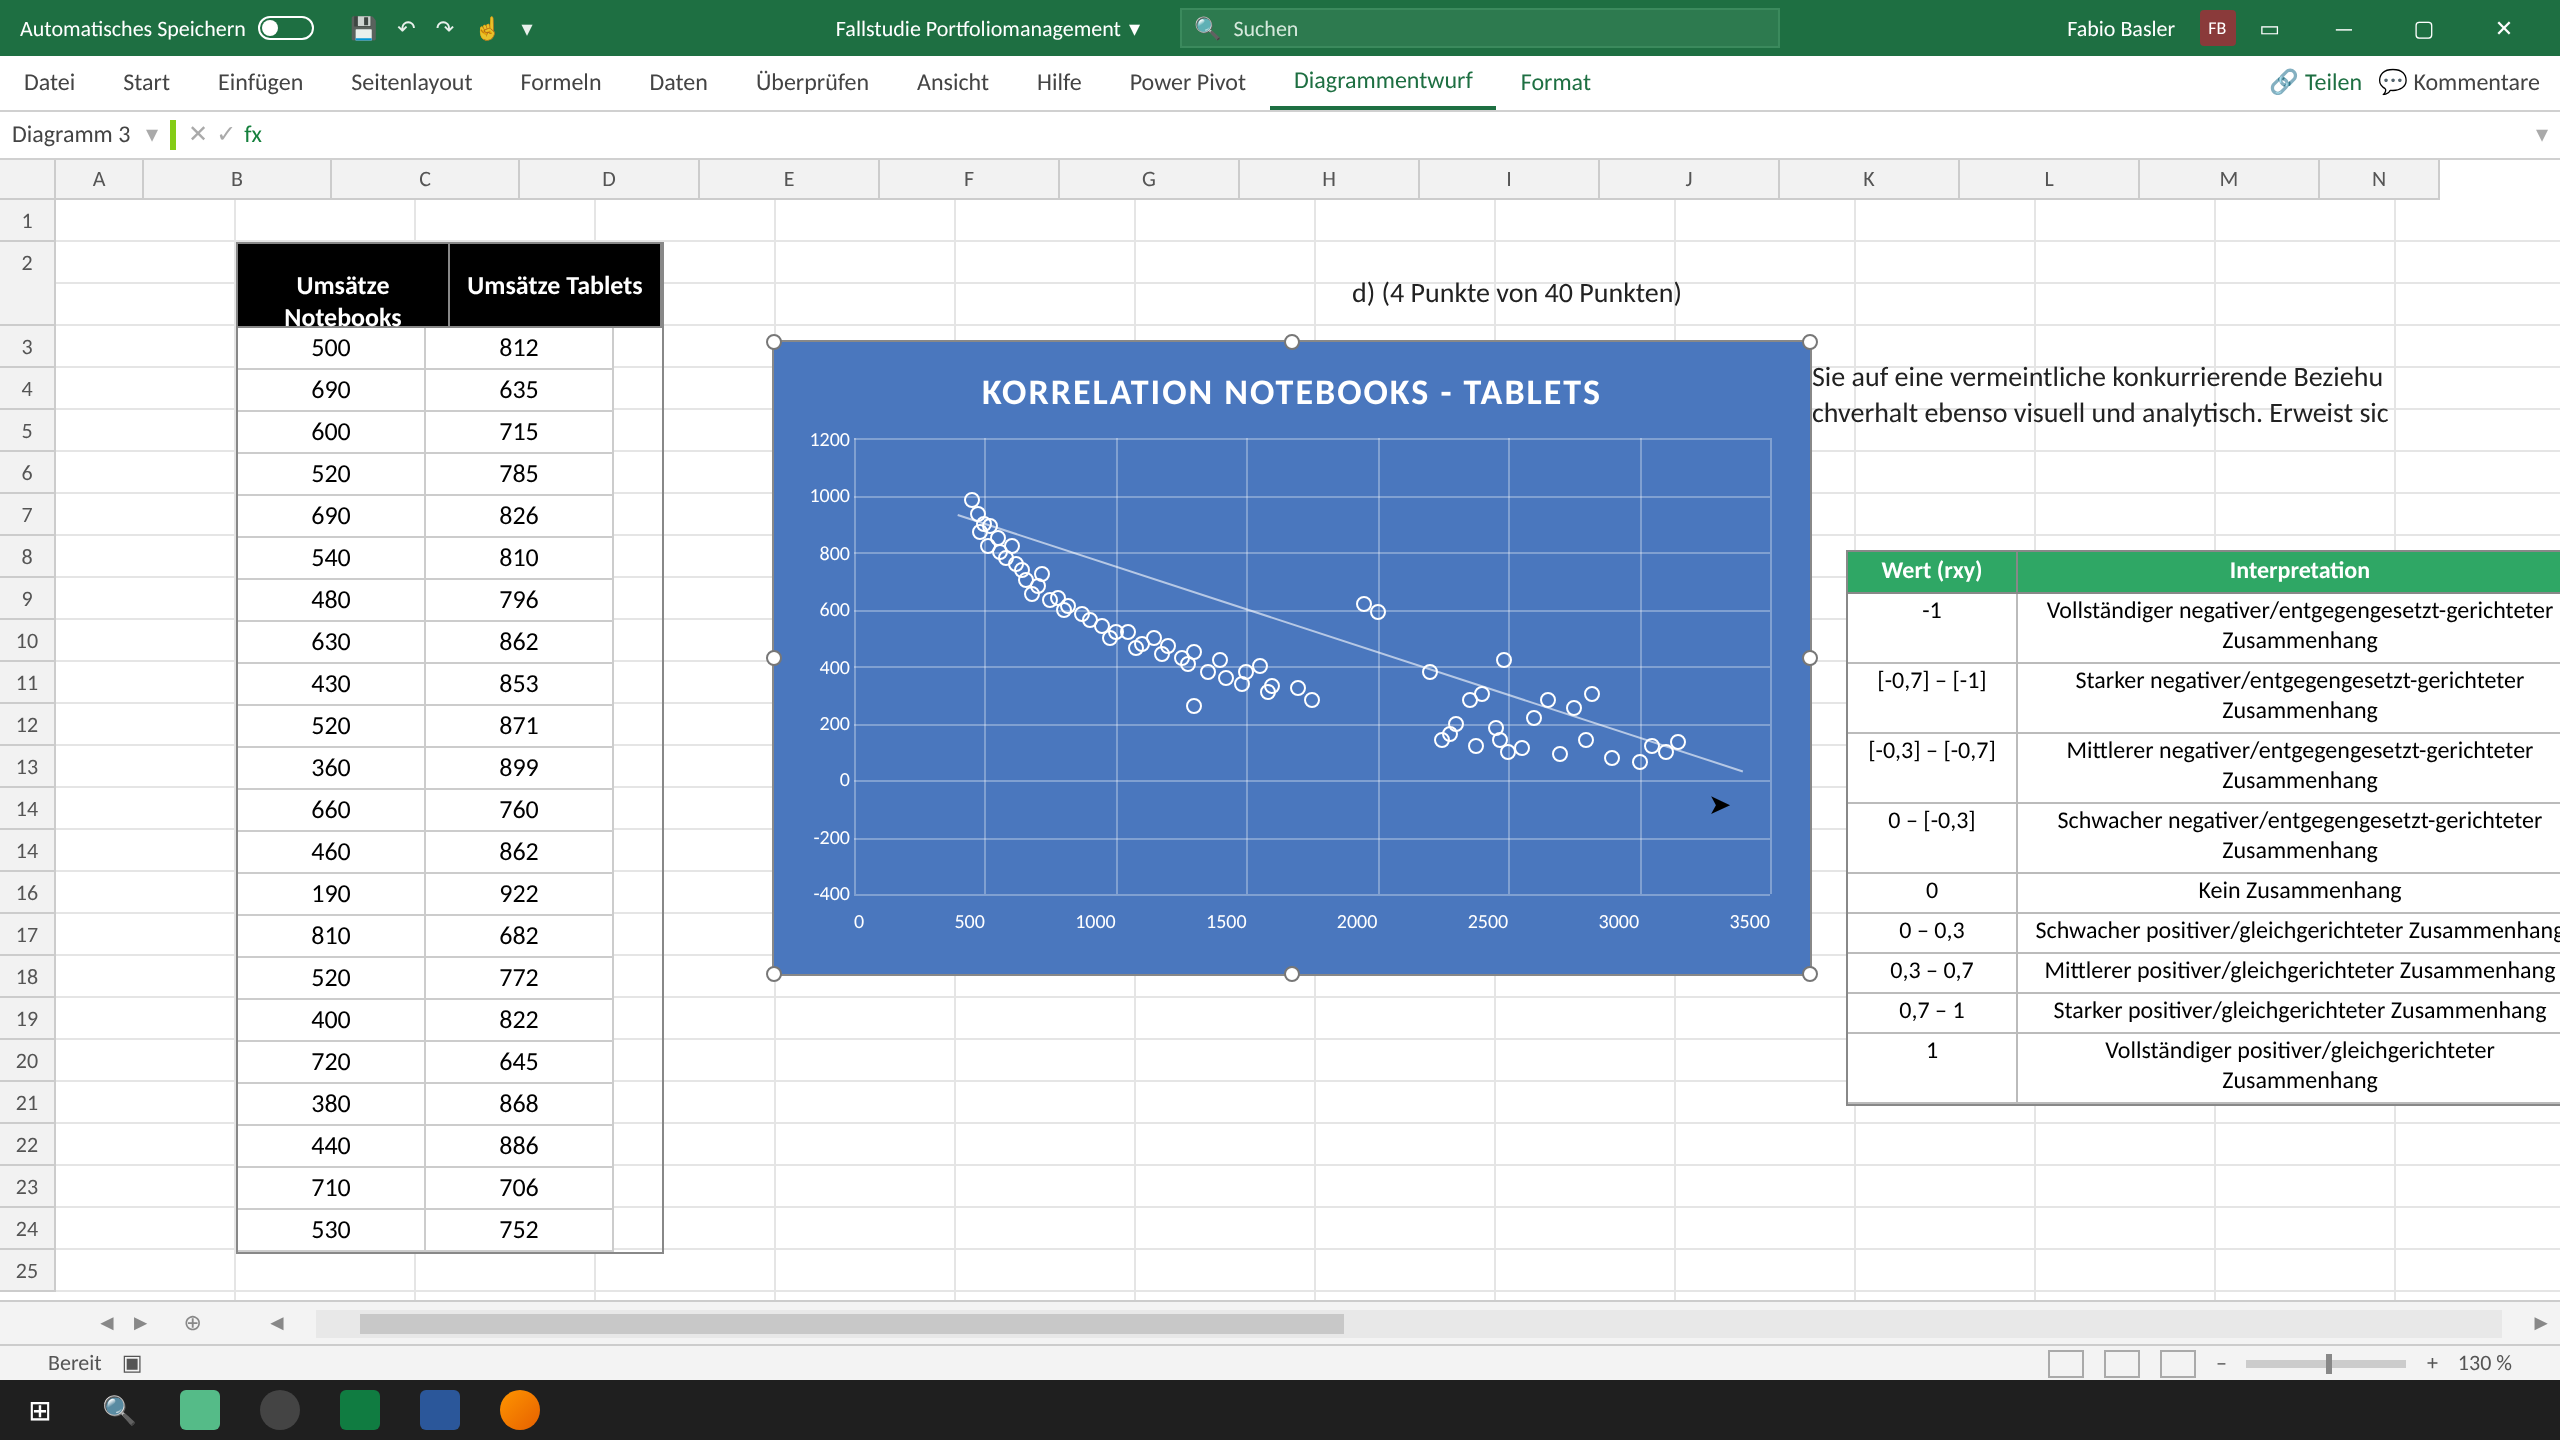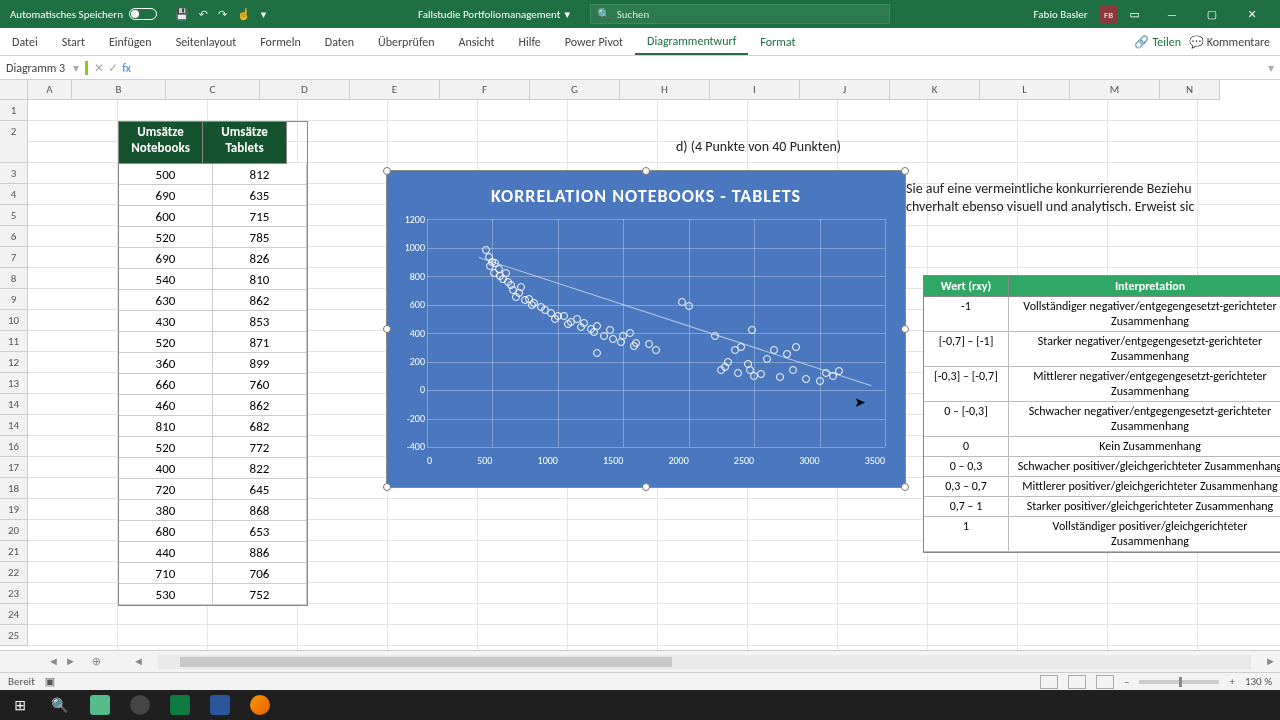--- a/index.html
+++ b/index.html
@@ -25,37 +25,37 @@
 .ribbon-tabs .tab { padding: 0 12px; height:100%; display:flex; align-items:center; color:#444; }
 .ribbon-tabs .tab.contextual { color:#1e6f42; }
 .ribbon-tabs .tab.active { border-bottom:2px solid #1e6f42; color:#1e6f42; }
 .ribbon-tabs .right-actions { margin-left:auto; display:flex; gap:8px; padding-right:10px; color:#444; }
 .ribbon-tabs .right-actions .share { color:#1e6f42; }
 
 
 .formula-bar { height: 24px; background:#fff; border-bottom:1px solid #d0d0d0; display:flex; align-items:center; font-size:12px; }
 .namebox { width:88px; border-right:3px solid #84cc16; padding:0 6px; color:#444; display:flex; align-items:center; justify-content:space-between; }
 .fx-controls { display:flex; align-items:center; gap:4px; padding:0 6px; color:#888; }
-.fx-controls .fx { color:#3b82f6; }
+.fx-controls .fx { color:#15803d; }
 .fx-input { flex:1; background:#fff; color:#444; padding:0 6px; }
 
 
 .workspace { position:relative; height: calc(720px - 28px - 28px - 24px - 22px - 18px - 30px); background:#fff; overflow:hidden; }
 .col-headers { position:absolute; top:0; left:0; right:0; height:20px; display:flex; }
 .corner { width:28px; height:20px; background:#f2f2f2; border-right:1px solid #ccc; border-bottom:1px solid #ccc; }
 .col-h { height:20px; background:#f2f2f2; border-right:1px solid #ccc; border-bottom:1px solid #ccc; text-align:center; font-size:11px; color:#555; line-height:20px; }
 .row-headers { position:absolute; top:20px; left:0; width:28px; }
 .row-h { height:21px; background:#f2f2f2; border-bottom:1px solid #ccc; border-right:1px solid #ccc; text-align:center; font-size:11px; color:#555; line-height:21px; }
 .cells { position:absolute; top:20px; left:28px; right:0; bottom:0; }
 .gridlines { position:absolute; inset:0; background-image: linear-gradient(#e5e5e5 1px, transparent 1px), linear-gradient(90deg, #e5e5e5 1px, transparent 1px); background-size: 90px 21px; background-position: -1px -1px; }
 
 
 .data-table { position:absolute; left:90px; top:21px; border:1px solid #888; font-size:13px; }
 .data-table .hdr { display:flex; }
-.data-table .hdr div { width:84px; text-align:center; background:#14532d; color:#fff; font-weight:600; padding:2px 2px; border-right:1px solid #888; border-bottom:1px solid #888; line-height:16px; }
+.data-table .hdr div { width:106px; text-align:center; background:#000000; color:#fff; font-weight:600; padding:14px 2px; border-right:1px solid #888; border-bottom:1px solid #888; line-height:16px; }
 .data-table .row { display:flex; }
 .data-table .row div { width:94px; text-align:center; border-right:1px solid #ccc; border-bottom:1px solid #ccc; height:21px; line-height:21px; background:#fff; }
 
 
 .chart { position:absolute; left:358px; top:70px; width:520px; height:318px; background:#4a77be; border:1px solid #888; }
 .chart .handles div { position:absolute; width:8px; height:8px; background:#fff; border:1px solid #777; border-radius:50%; }
 .chart-title { color:#fff; font-weight:700; font-size:18px; letter-spacing:1px; text-align:center; padding:14px 0 6px; }
 .plot { position:absolute; left:40px; top:48px; right:20px; bottom:40px; }
 .plot .axis-line { position:absolute; background:rgba(255,255,255,.3); }
 .plot .x-ticks { position:absolute; bottom:-20px; left:0; right:0; display:flex; justify-content:space-between; color:#fff; font-size:10px; }
@@ -80,21 +80,21 @@
 
 .sheet-tabs { height:22px; background:#f3f3f3; border-top:1px solid #ccc; display:flex; align-items:center; font-size:11px; padding-left:40px; gap:0; }
 .sheet-tabs .nav { display:flex; gap:6px; color:#888; padding:0 8px; }
 .sheet-tab { padding:2px 10px; border-right:1px solid #ddd; color:#444; background:#f3f3f3; }
 .sheet-tab.active { background:#fff; border-bottom:2px solid #1e6f42; color:#1e6f42; }
 .sheet-tabs .add { padding:0 8px; color:#888; }
 .sheet-tabs .hscroll { flex:1; height:14px; margin:0 10px; background:#e8e8e8; position:relative; }
 .sheet-tabs .hscroll .thumb { position:absolute; left:2%; width:45%; top:2px; bottom:2px; background:#c8c8c8; }
 
 
-.statusbar { height:18px; background:#f3f3f3; border-top:1px solid #ccc; display:flex; align-items:center; font-size:11px; color:#555; padding:0 8px; }
+.statusbar { height:18px; background:#f3f3f3; border-top:1px solid #ccc; display:flex; align-items:center; font-size:11px; color:#555; padding:0 24px; }
 .statusbar .right { margin-left:auto; display:flex; align-items:center; gap:10px; }
 .view-btn { width:18px; height:14px; border:1px solid #aaa; }
 .zoom-slider { width:80px; height:4px; background:#ccc; position:relative; }
 .zoom-slider::after { content:""; position:absolute; left:50%; top:-3px; width:3px; height:10px; background:#888; }
 
 
 .taskbar { height:30px; background:#1f1f1f; display:flex; align-items:center; gap:0; }
 .taskbar .tbtn { width:40px; height:30px; display:flex; align-items:center; justify-content:center; color:#fff; font-size:14px; }
 .taskbar .app { width:40px; height:30px; display:flex; align-items:center; justify-content:center; }
 .app-ico { width:20px; height:20px; border-radius:3px; }
@@ -241,20 +241,24 @@
           </div>
           <div class="row">
             <div>690</div>
             <div>826</div>
           </div>
           <div class="row">
             <div>540</div>
             <div>810</div>
           </div>
           <div class="row">
+            <div>480</div>
+            <div>796</div>
+          </div>
+          <div class="row">
             <div>630</div>
             <div>862</div>
           </div>
           <div class="row">
             <div>430</div>
             <div>853</div>
           </div>
           <div class="row">
             <div>520</div>
             <div>871</div>
@@ -265,42 +269,42 @@
           </div>
           <div class="row">
             <div>660</div>
             <div>760</div>
           </div>
           <div class="row">
             <div>460</div>
             <div>862</div>
           </div>
           <div class="row">
+            <div>190</div>
+            <div>922</div>
+          </div>
+          <div class="row">
             <div>810</div>
             <div>682</div>
           </div>
           <div class="row">
             <div>520</div>
             <div>772</div>
           </div>
           <div class="row">
             <div>400</div>
             <div>822</div>
           </div>
           <div class="row">
             <div>720</div>
             <div>645</div>
           </div>
           <div class="row">
             <div>380</div>
             <div>868</div>
-          </div>
-          <div class="row">
-            <div>680</div>
-            <div>653</div>
           </div>
           <div class="row">
             <div>440</div>
             <div>886</div>
           </div>
           <div class="row">
             <div>710</div>
             <div>706</div>
           </div>
           <div class="row">

